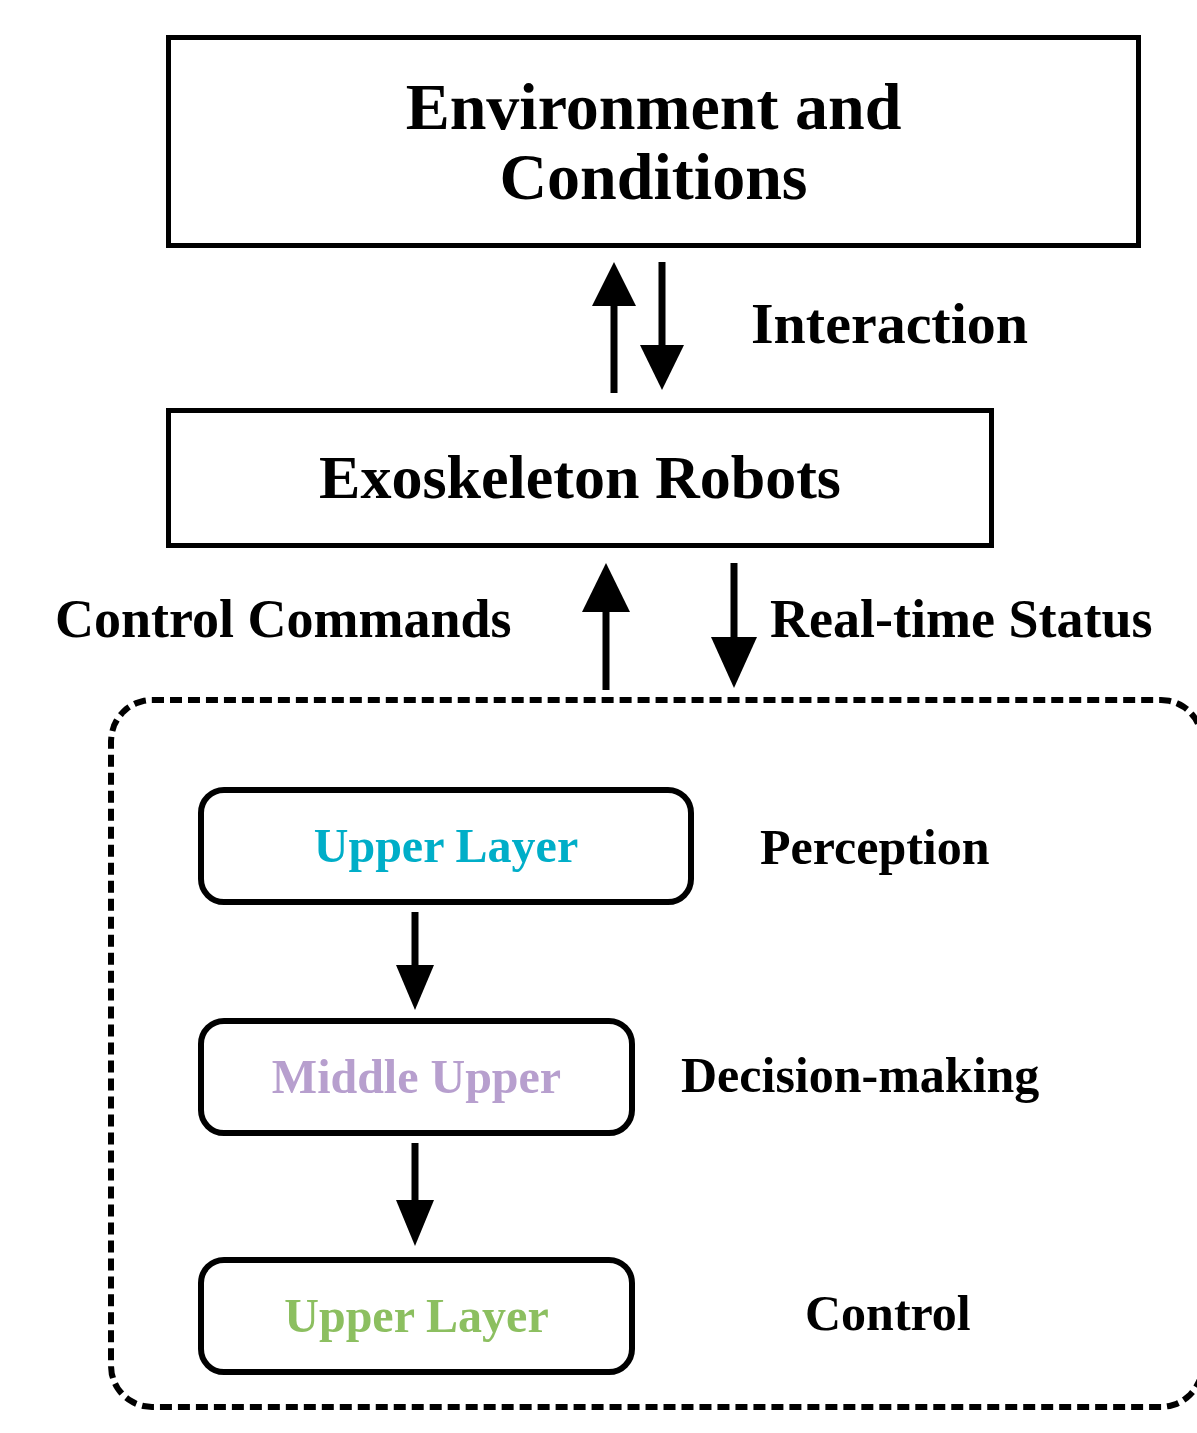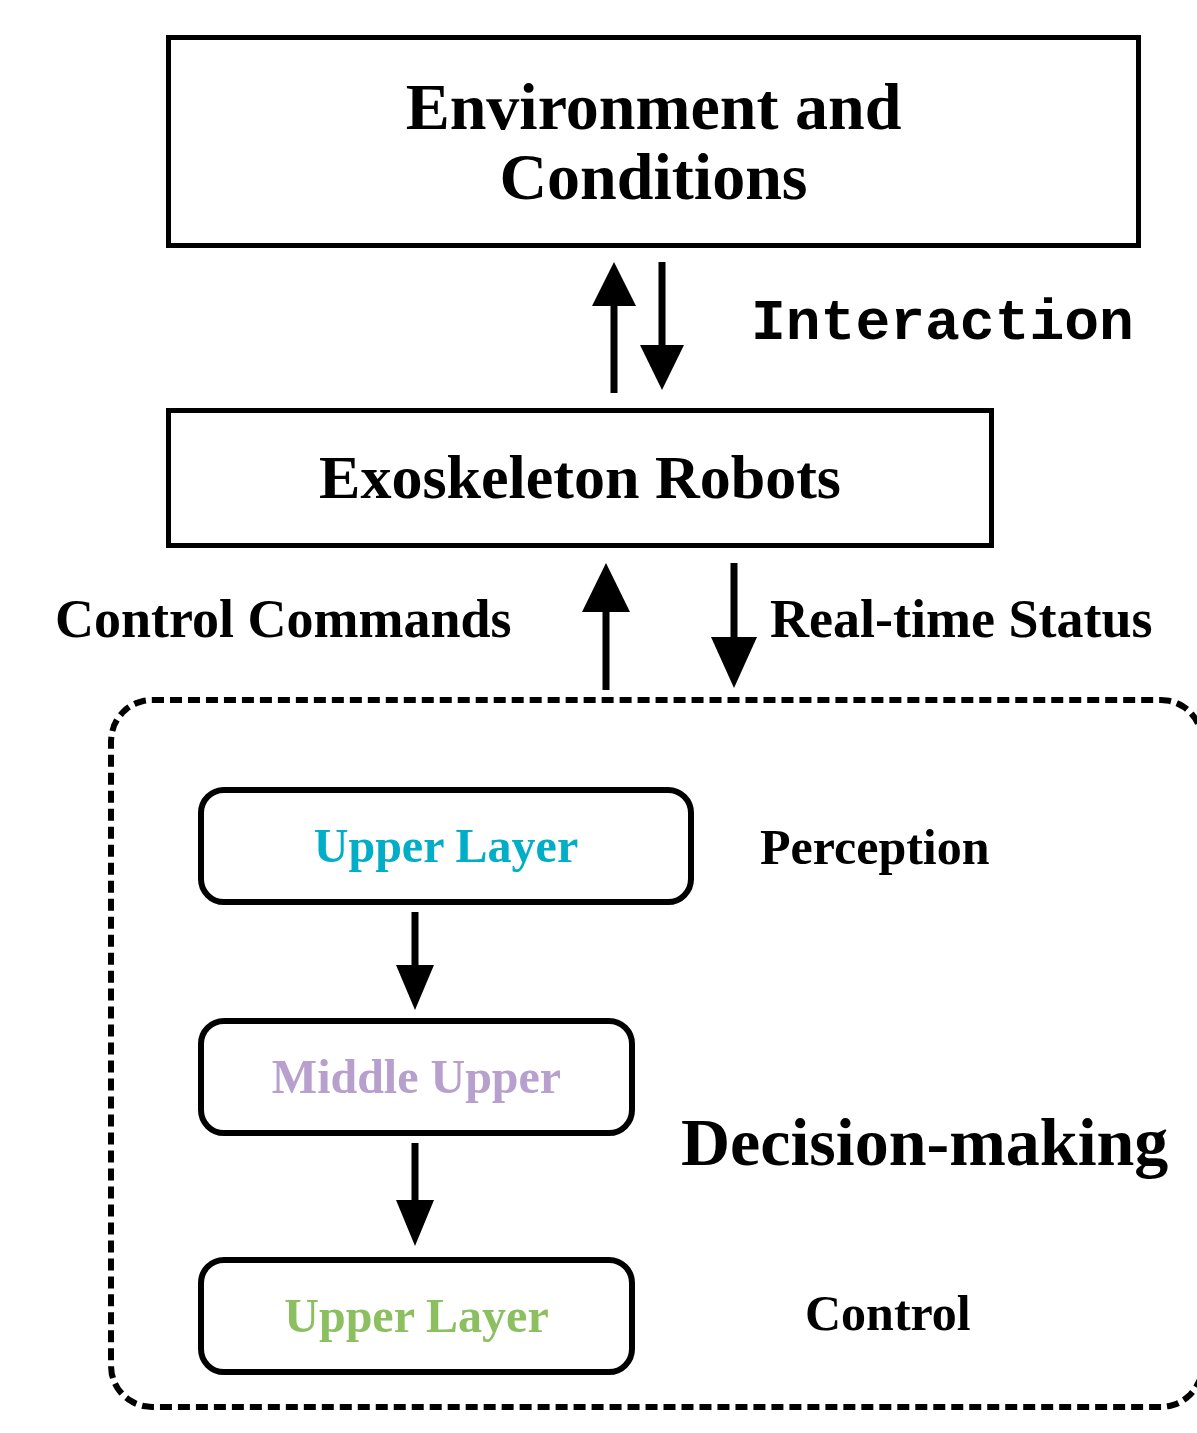--- a/index.html
+++ b/index.html
@@ -69,21 +69,20 @@
     top: 408px;
     width: 828px;
     height: 140px;
     font-size: 62px;
   }
 
   #interaction-label {
     left: 718px;
     top: 295px;
     font-size: 58px;
-    font-family: Liberation Mono, monospace;
   }
 
   #control-commands-label {
     left: 22px;
     top: 592px;
     font-size: 54px;
   }
 
   #realtime-status-label {
     left: 737px;
@@ -132,22 +131,22 @@
     font-size: 48px;
   }
 
   #perception-label {
     left: 727px;
     top: 822px;
     font-size: 50px;
   }
   #decision-label {
     left: 648px;
-    top: 1108px;
-    font-size: 68px;
+    top: 1050px;
+    font-size: 50px;
   }
   #control-label {
     left: 772px;
     top: 1288px;
     font-size: 50px;
   }
 
   
   #arrows {
     position: absolute;

